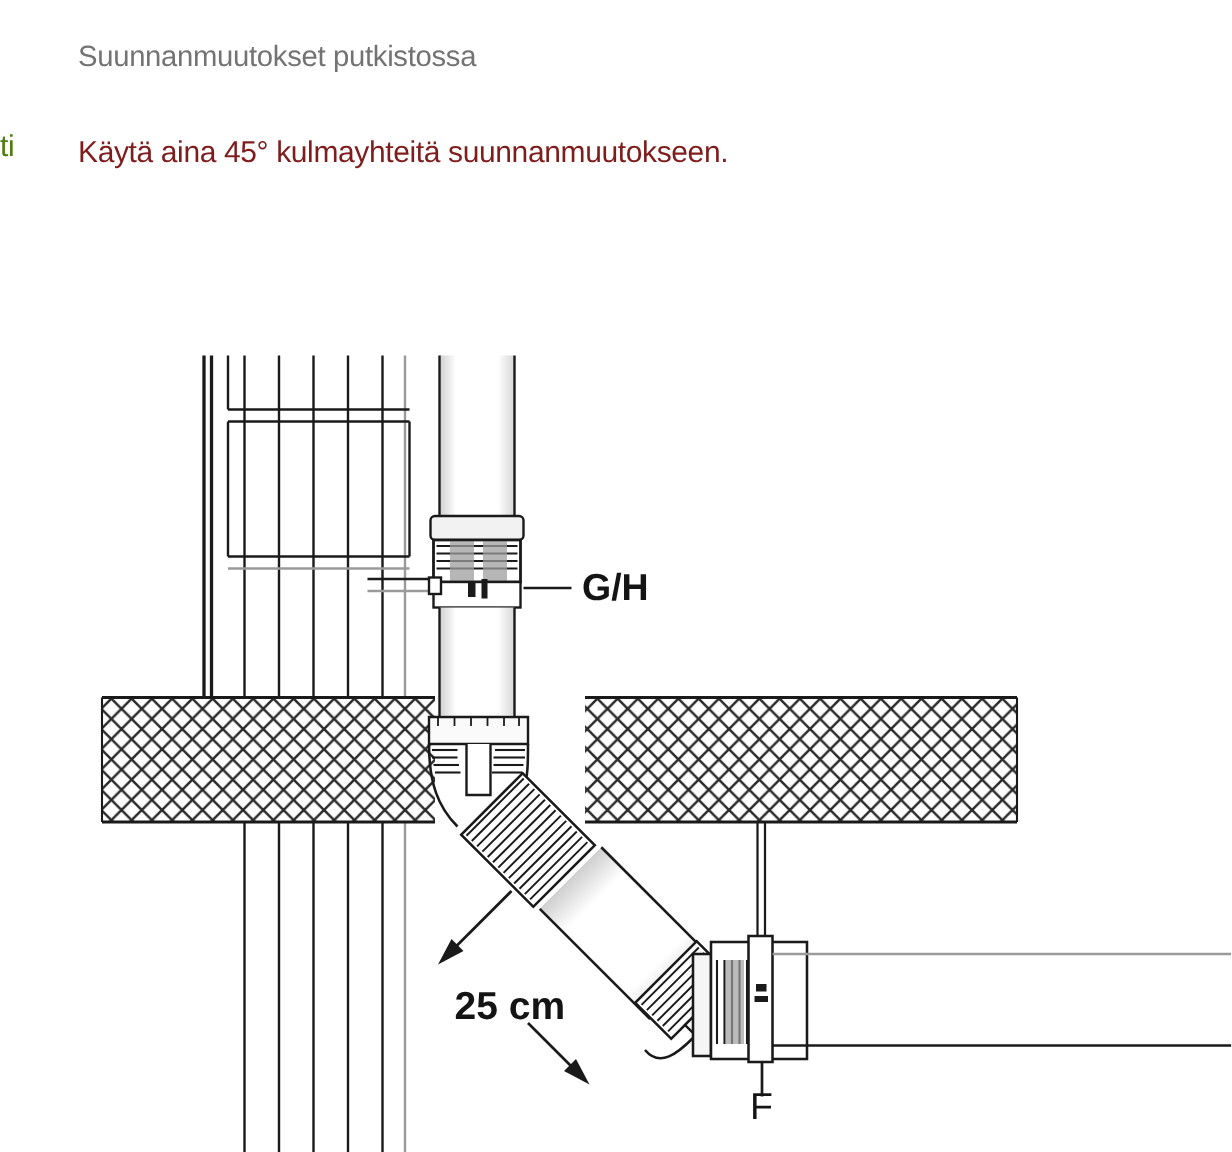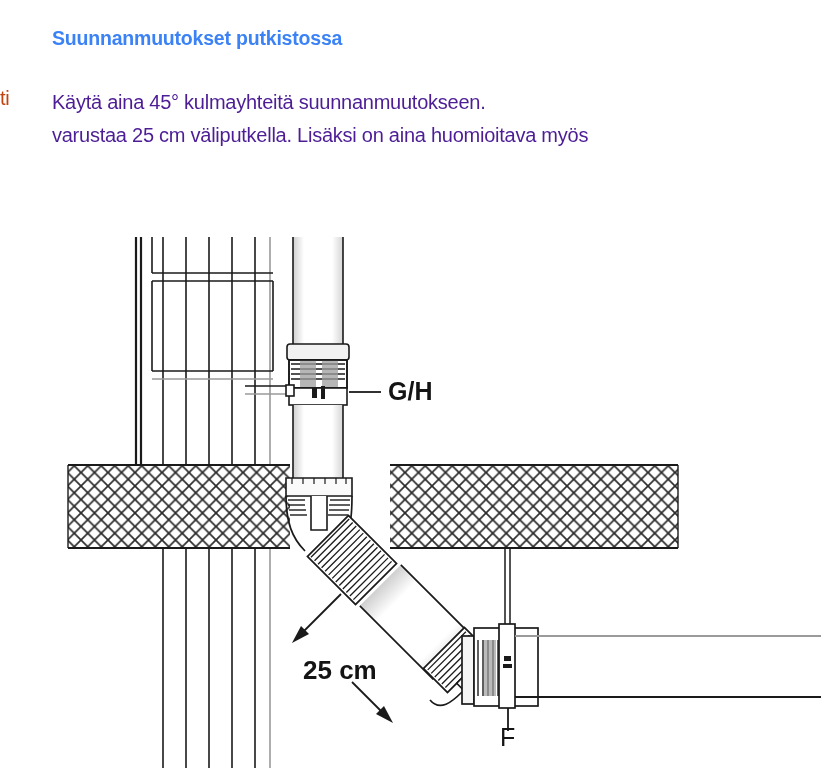--- a/index.html
+++ b/index.html
@@ -16,41 +16,41 @@
     color: #1a1a1a;
     -webkit-font-smoothing: antialiased;
   }
 
   
   #heading {
     position: absolute;
     left: 52px;
     top: 27px;
     font-size: 19.5px;
-    font-weight: bold;
+    font-weight: normal;
     letter-spacing: -0.2px;
-    color: #3b82f6;
+    color: #737373;
     white-space: nowrap;
   }
   #margin-note {
     position: absolute;
     left: 0px;
     top: 87px;
     font-size: 20px;
-    color: #c2410c;
+    color: #4d7c0f;
     letter-spacing: -0.3px;
   }
   #body-copy {
     position: absolute;
     left: 52px;
     top: 86px;
     width: 700px;
     font-size: 20px;
     line-height: 33px;
-    color: #4c1d95;
+    color: #7f1d1d;
     letter-spacing: -0.25px;
   }
   #body-copy .bline { white-space: nowrap; display: block; }
 
   
   #drawing {
     position: absolute;
     left: 0;
     top: 0;
     width: 821px;
@@ -58,21 +58,20 @@
   }
   #drawing svg { display: block; }
 </style>
 </head>
 <body>
 
 <div id="heading">Suunnanmuutokset putkistossa</div>
 <div id="margin-note">ti</div>
 <div id="body-copy">
   <span class="bline">Käytä aina 45° kulmayhteitä suunnanmuutokseen.</span>
-  <span class="bline">varustaa 25 cm väliputkella. Lisäksi on aina huomioitava myös</span>
 </div>
 
 <div id="drawing">
 <svg width="821" height="768" viewBox="0 0 821 768" xmlns="http://www.w3.org/2000/svg">
   <defs>
     <pattern id="crosshatch" width="13.5" height="13.5" patternUnits="userSpaceOnUse">
       <rect width="13.5" height="13.5" fill="#ffffff"></rect>
       <path d="M-3.4,3.4 L3.4,-3.4 M0,13.5 L13.5,0 M10.1,16.9 L16.9,10.1" stroke="#2b2b2b" stroke-width="1.7"></path>
       <path d="M-3.4,10.1 L3.4,16.9 M0,0 L13.5,13.5 M10.1,-3.4 L16.9,3.4" stroke="#2b2b2b" stroke-width="1.7"></path>
     </pattern>

